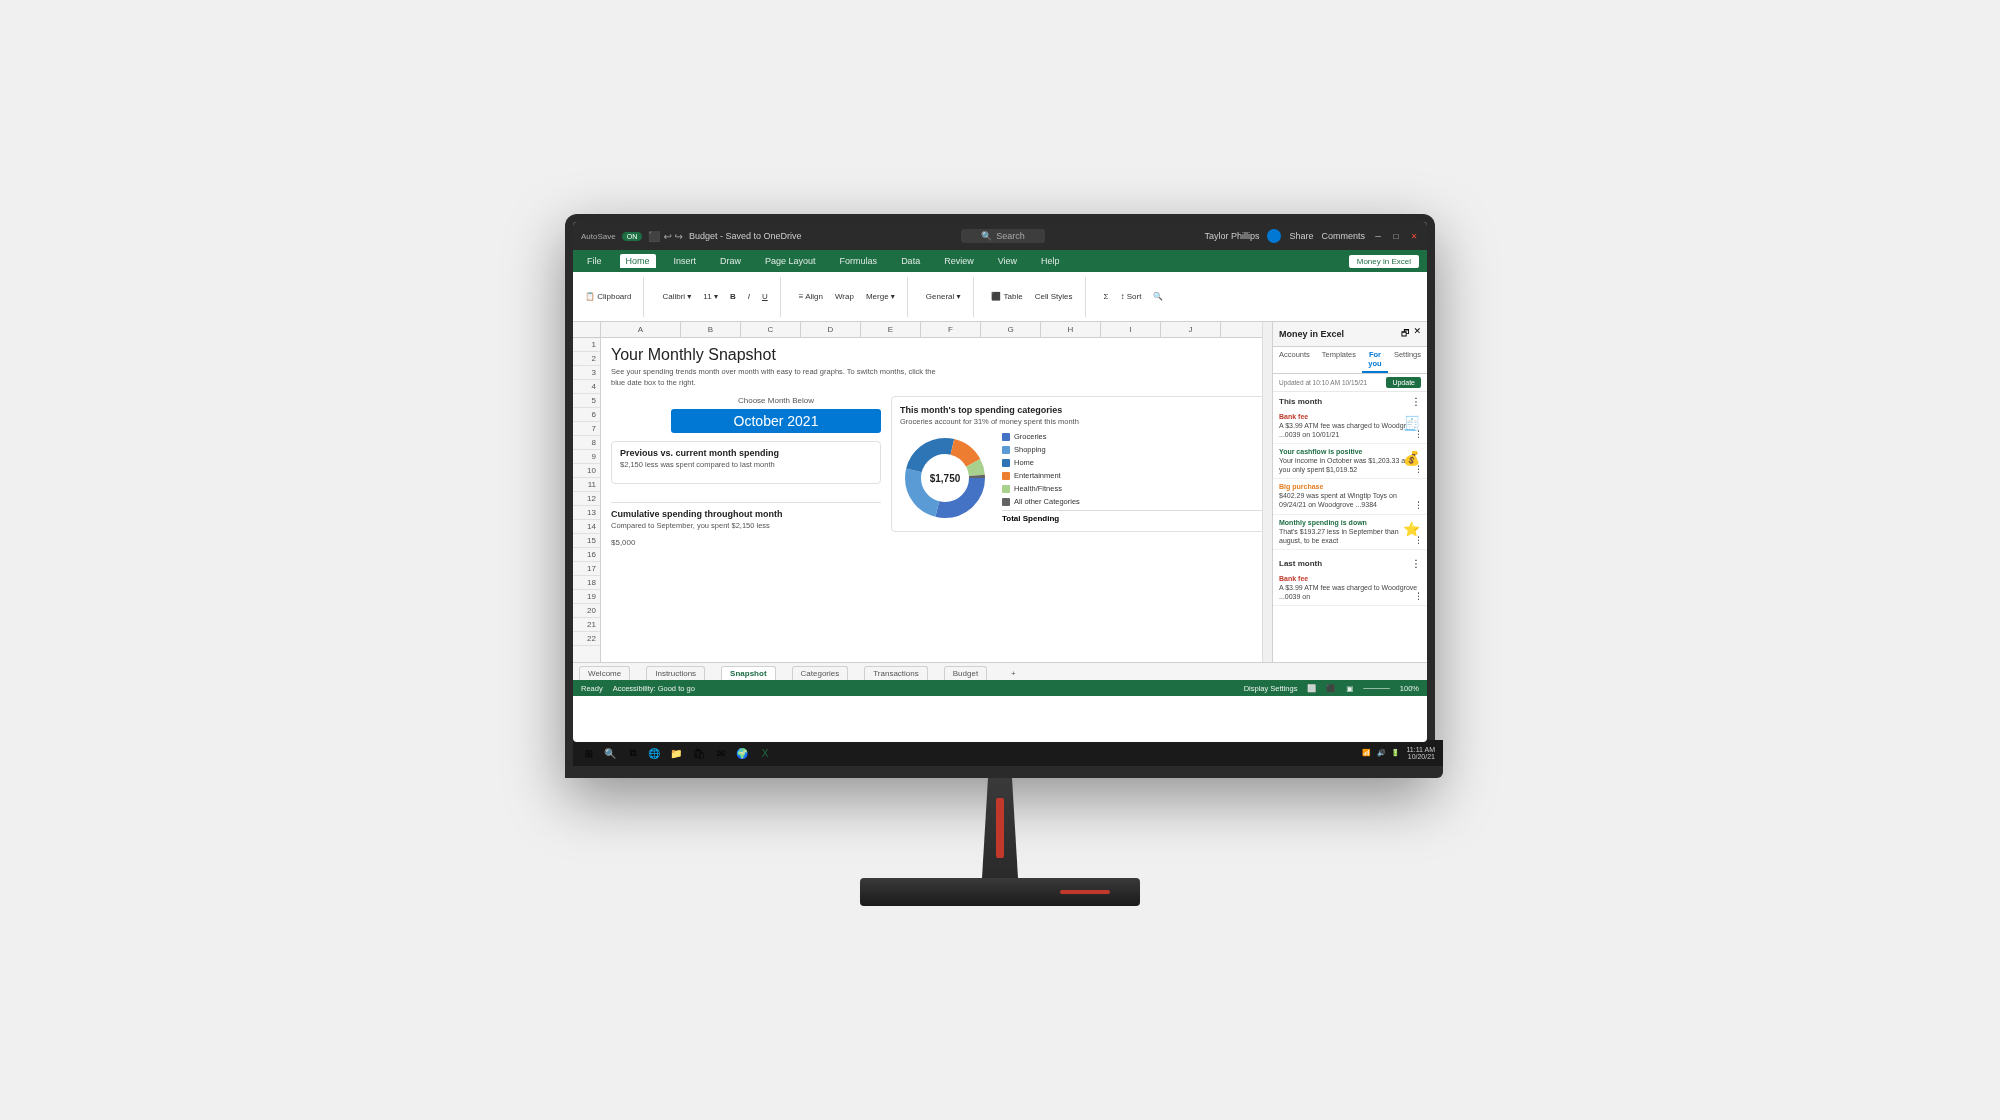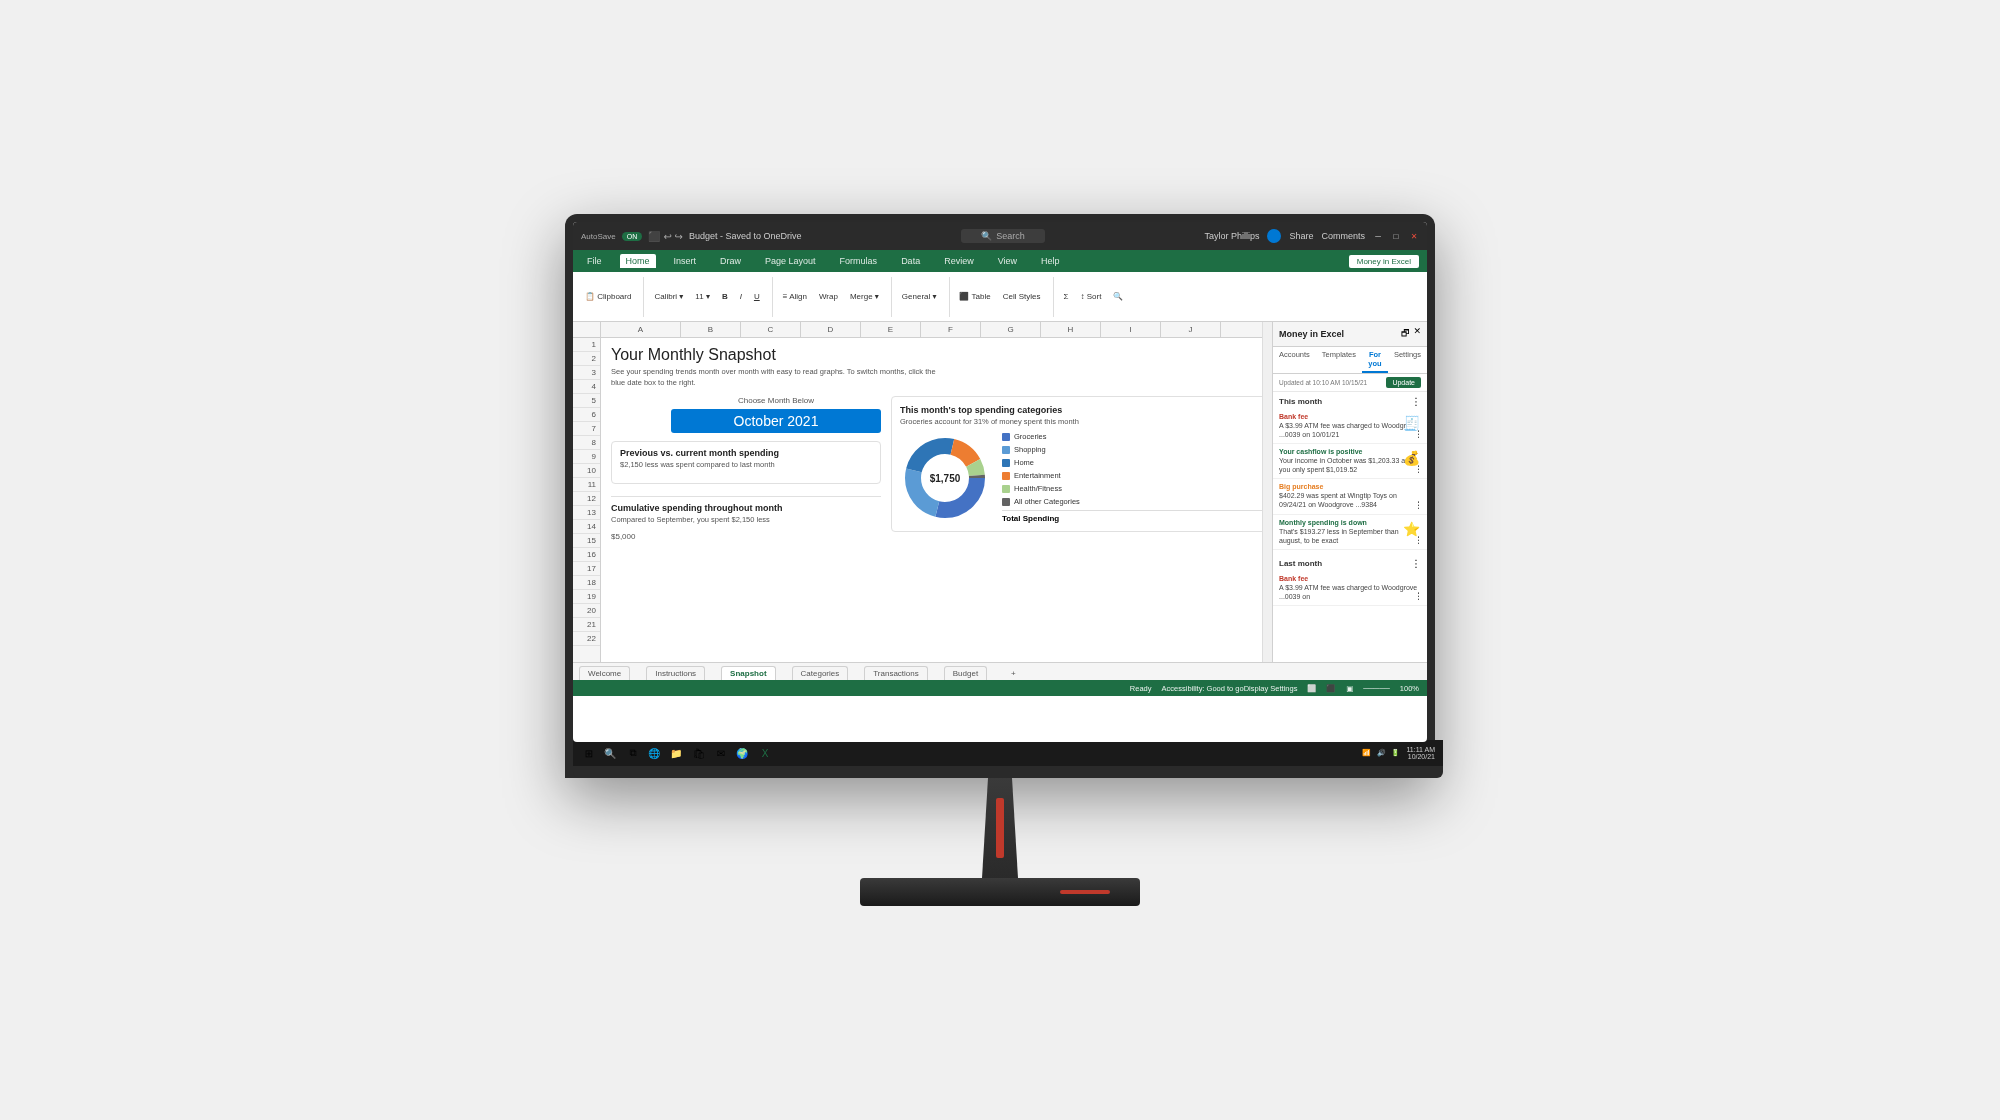--- a/index.html
+++ b/index.html
@@ -109,21 +109,21 @@
       background: #fff;
       color: #1e6e44;
       border-radius: 2px 2px 0 0;
     }
     .ribbon-icons {
       background: #fff;
       height: 50px;
       display: flex;
       align-items: center;
       padding: 0 8px;
-      gap: 6px;
+      gap: 14px;
       border-bottom: 1px solid #d0d0d0;
     }
     .ribbon-group {
       display: flex;
       align-items: center;
       gap: 4px;
       padding-right: 8px;
       border-right: 1px solid #ddd;
       height: 40px;
       font-size: 8px;
@@ -398,21 +398,21 @@
       font-weight: 600;
     }
 
     
     .status-bar {
       height: 16px;
       background: #1e6e44;
       display: flex;
       align-items: center;
       padding: 0 8px;
-      justify-content: flex-end;
+      justify-content: space-between;
       font-size: 7.5px;
       color: rgba(255,255,255,0.9);
     }
 
     
     .money-panel {
       position: absolute;
       right: 0;
       top: 0;
       width: 155px;
@@ -592,21 +592,21 @@
       gap: 6px;
       font-size: 7px;
       color: #ccc;
     }
 
     
     .left-section-inner {
       border: 1px solid #e0e0e0;
       border-radius: 4px;
       padding: 6px 8px;
-      margin-bottom: 12px;
+      margin-bottom: 18px;
     }
 
     
     .donut-svg {
       width: 90px;
       height: 90px;
     }
   </style>
 </head>
 <body>

